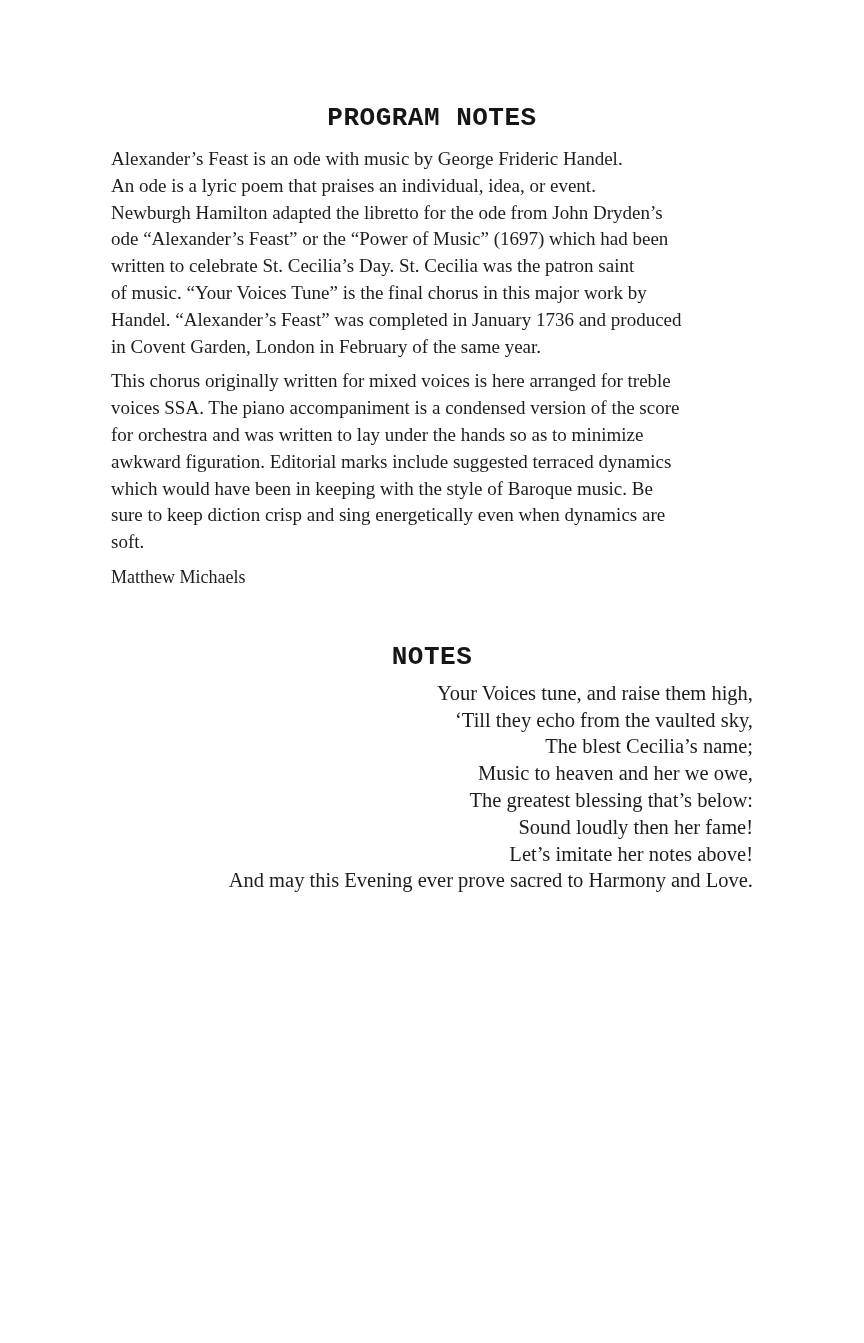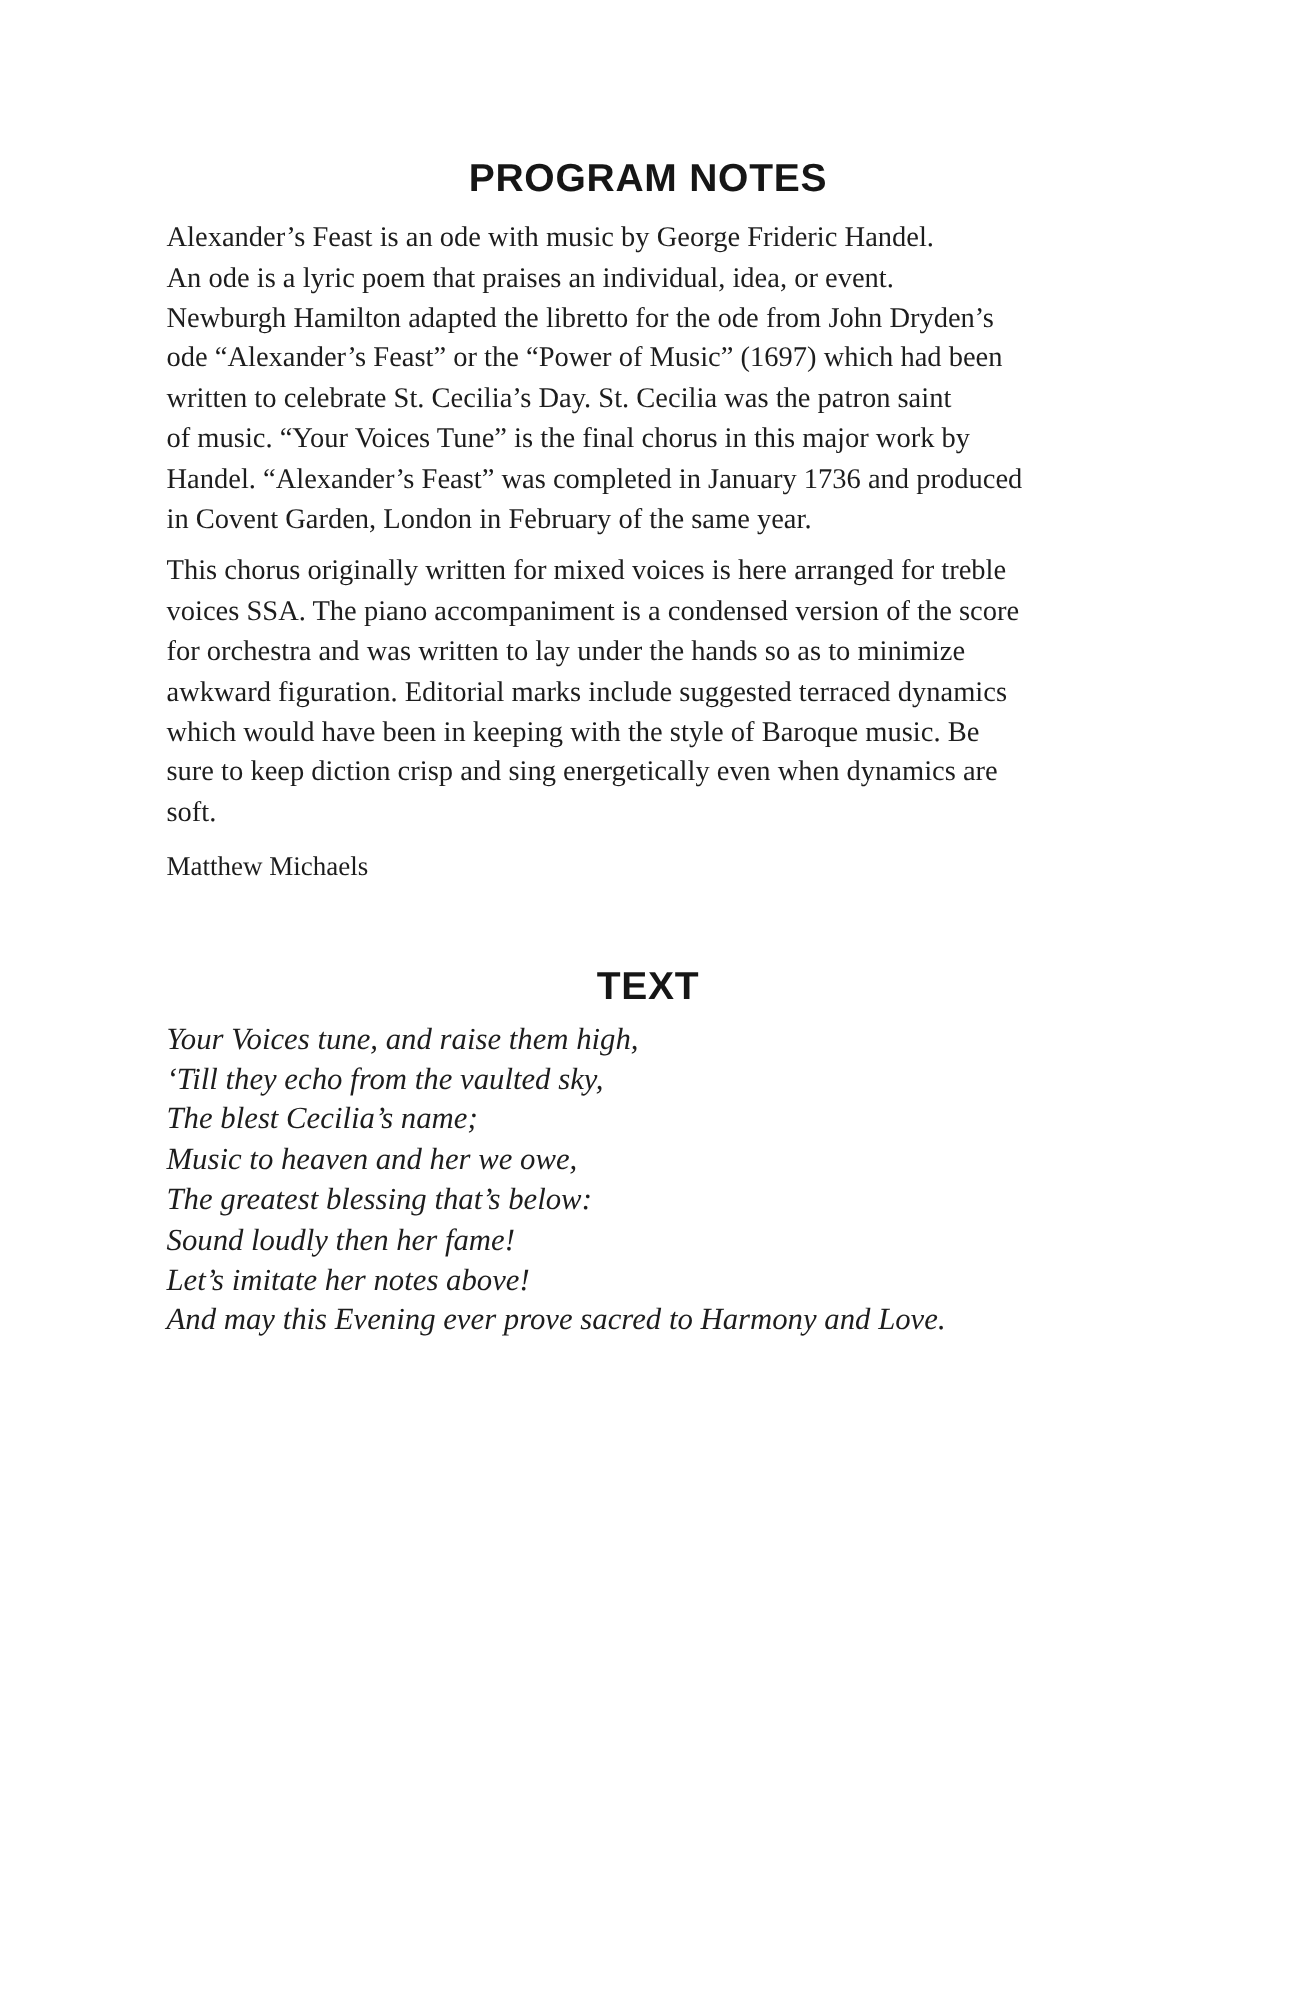--- a/index.html
+++ b/index.html
@@ -13,21 +13,21 @@
     position: relative;
     font-family: "Liberation Serif", serif;
     color: #1d1d1d;
     overflow: hidden;
   }
   .page {
     width: 642px;
     margin-left: 111px;
   }
   .section-title {
-    font-family: Liberation Sans, sans-serif;
+    font-family: Liberation Mono, monospace;
     font-weight: bold;
     font-size: 26px;
     line-height: 1;
     letter-spacing: 0.5px;
     text-align: center;
     color: #161616;
     margin: 0;
   }
   .notes-title {
     margin-top: 105px;
@@ -51,22 +51,21 @@
   .availability {
     font-size: 20.5px;
     line-height: 26.8px;
     text-align: center;
     margin: 48px 0 0 0;
   }
   .poem {
     font-size: 20.5px;
     line-height: 26.8px;
     white-space: pre;
-    text-align: left;
-    font-style: italic;
+    text-align: right;
   }
 </style>
 </head>
 <body>
 
 <main class="page">
 
   <section>
     <h1 class="section-title notes-title">PROGRAM NOTES</h1>
 
@@ -85,21 +84,21 @@
 awkward figuration. Editorial marks include suggested terraced dynamics
 which would have been in keeping with the style of Baroque music. Be
 sure to keep diction crisp and sing energetically even when dynamics are
 soft.</p>
 
     <p class="byline">Matthew Michaels</p>
   </section>
 
 
   <section>
-    <h2 class="section-title text-title">TEXT</h2>
+    <h2 class="section-title text-title">NOTES</h2>
 
     <div class="poem">Your Voices tune, and raise them high,
 ‘Till they echo from the vaulted sky,
 The blest Cecilia’s name;
 Music to heaven and her we owe,
 The greatest blessing that’s below:
 Sound loudly then her fame!
 Let’s imitate her notes above!
 And may this Evening ever prove sacred to Harmony and Love.</div>
   </section>

